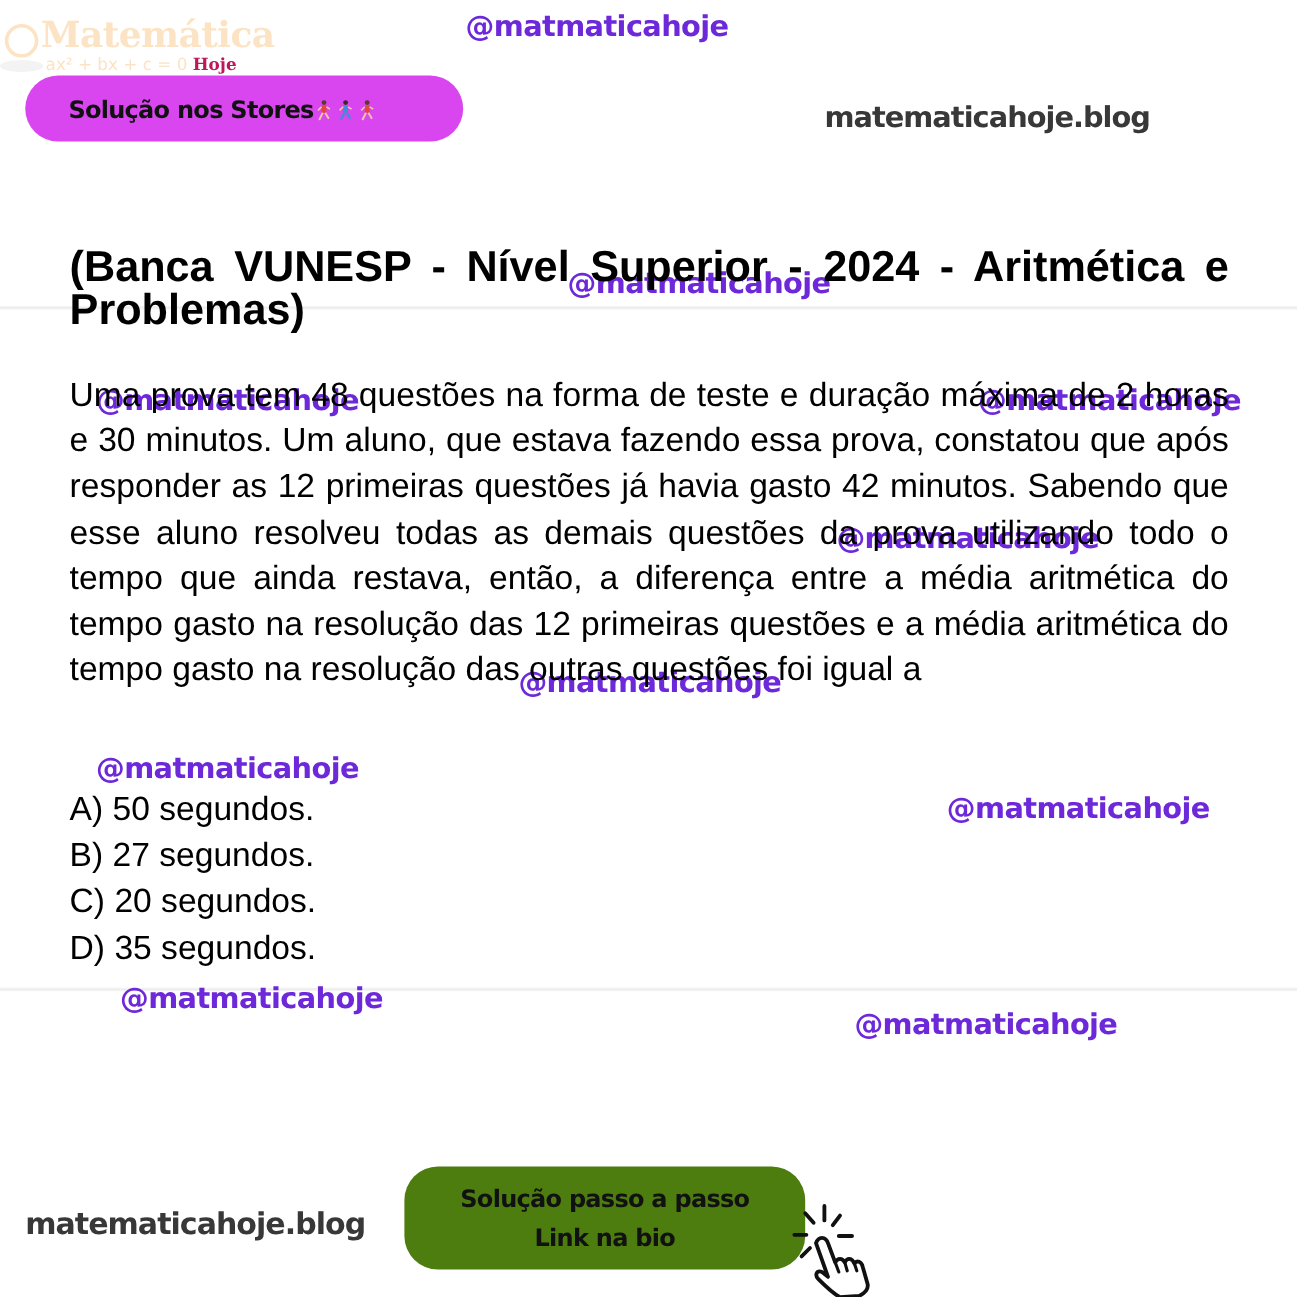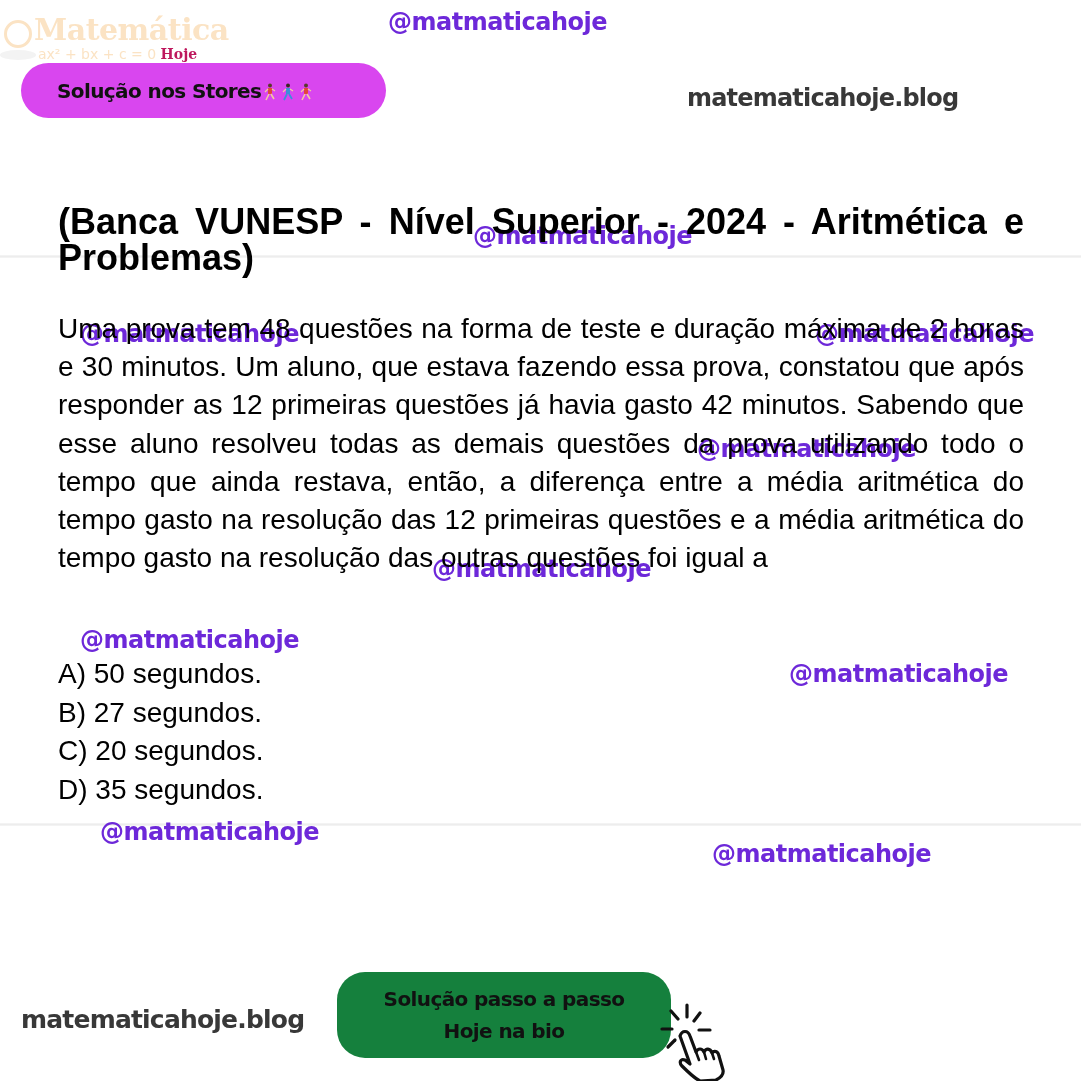--- a/index.html
+++ b/index.html
@@ -184,21 +184,21 @@
       letter-spacing: -0.8px;
       z-index: 1;
     }
     .pill-bottom {
       position: absolute;
       left: 337px;
       top: 972px;
       width: 334px;
       height: 86px;
       border-radius: 28px;
-      background: #15803d;
+      background: #4d7c0f;
       display: flex;
       flex-direction: column;
       align-items: center;
       justify-content: center;
       z-index: 1;
     }
     .pill-bottom span {
       font-family: "DejaVu Sans", sans-serif;
       font-weight: bold;
       font-size: 20px;
@@ -275,21 +275,21 @@
   <div class="option">A) 50 segundos.</div>
   <div class="option">B) 27 segundos.</div>
   <div class="option">C) 20 segundos.</div>
   <div class="option">D) 35 segundos.</div>
 </div>
 
 <div class="blog-bottom">matematicahoje.blog</div>
 
 <div class="pill-bottom">
   <span>Solução passo a passo</span>
-  <span>Hoje na bio</span>
+  <span>Link na bio</span>
 </div>
 
 <svg class="hand" viewBox="0 0 84 81">
   <g stroke="#111" stroke-width="3.2" stroke-linecap="round" fill="none">
     <line x1="43" y1="5" x2="43" y2="17"></line>
     <line x1="27" y1="11" x2="34" y2="19"></line>
     <line x1="56" y1="13" x2="50" y2="21"></line>
     <line x1="18" y1="29" x2="28" y2="29"></line>
     <line x1="55" y1="30" x2="66" y2="30"></line>
     <line x1="24" y1="47" x2="31" y2="40"></line>

